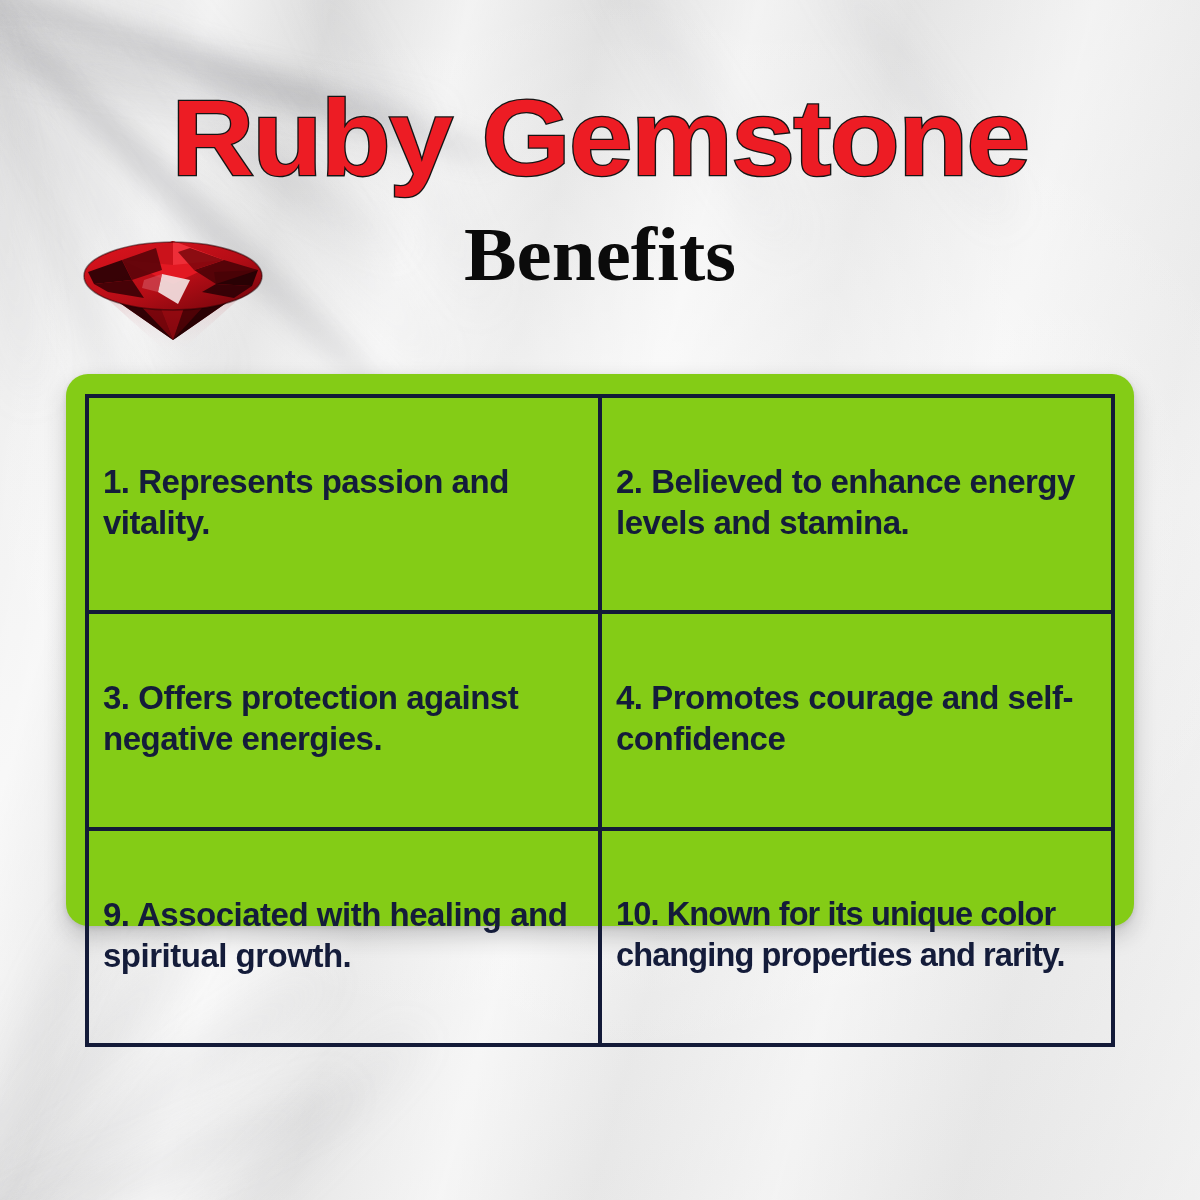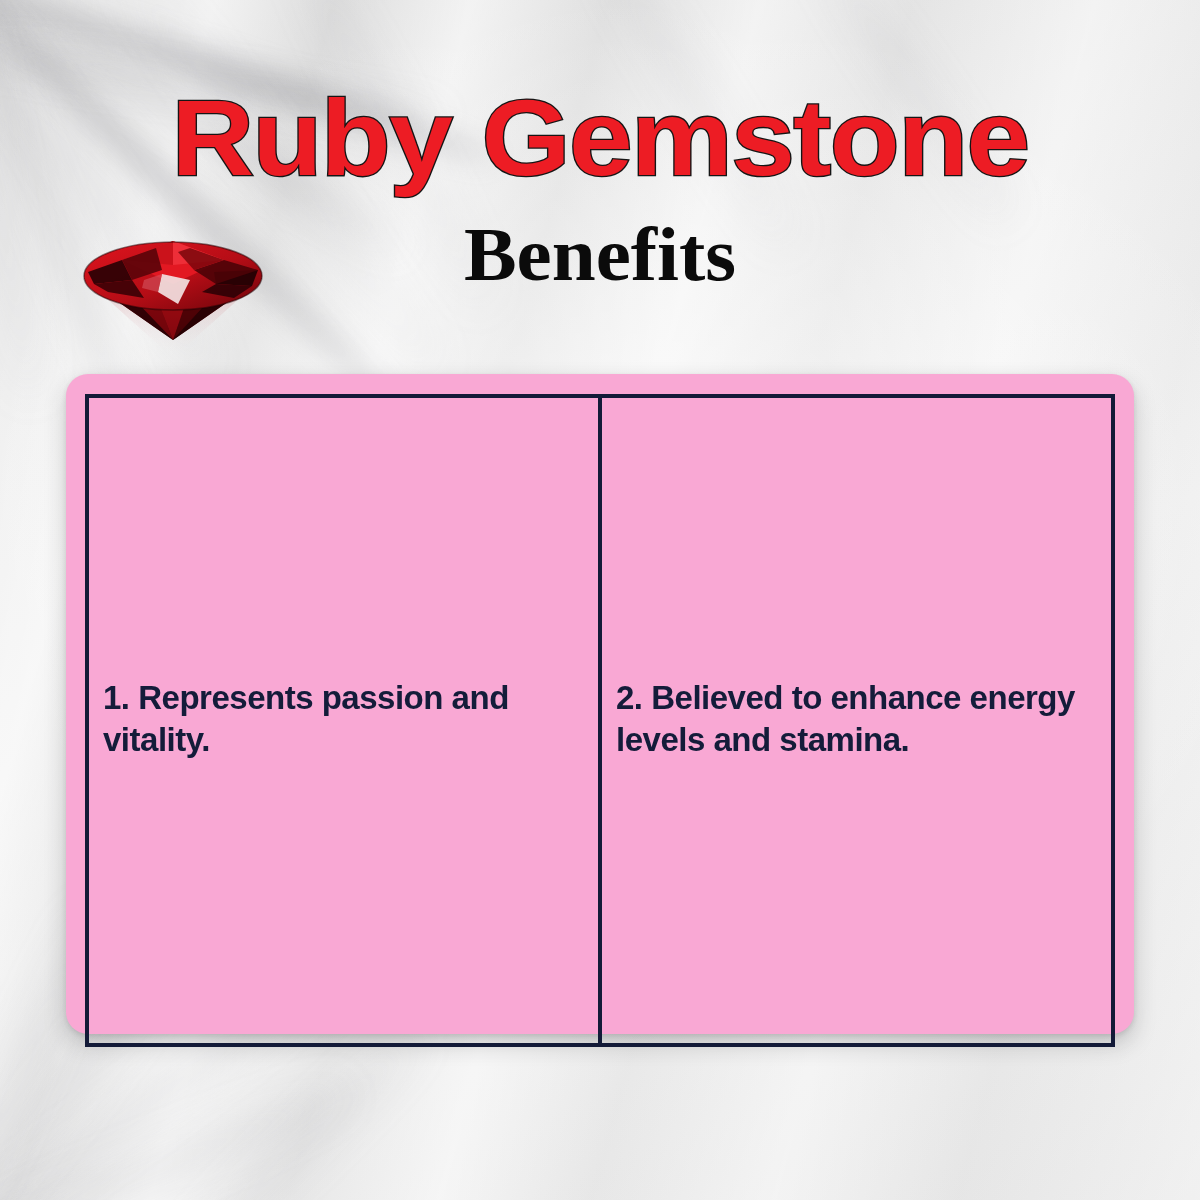--- a/index.html
+++ b/index.html
@@ -123,22 +123,22 @@
     height: 150px;
   }
   #gem-svg { display: block; width: 198px; height: 150px; }
 
   
   #card {
     position: absolute;
     left: 66px;
     top: 374px;
     width: 1068px;
-    height: 660px;
-    background: #f9a8d4;
+    height: 552px;
+    background: #84cc16;
     border-radius: 22px;
     box-shadow: 0 10px 22px rgba(40,40,45,0.22), 0 2px 5px rgba(40,40,45,0.12);
     z-index: 6;
   }
 
   
   #benefits-table {
     position: absolute;
     left: 19px;
     top: 20px;
@@ -264,17 +264,33 @@
     <table id="benefits-table">
       <tbody>
         <tr>
           <td data-index="0">
             <span class="benefit-text">1. Represents passion and vitality.</span>
           </td>
           <td data-index="1">
             <span class="benefit-text">2. Believed to enhance energy levels and stamina.</span>
           </td>
         </tr>
+        <tr>
+          <td data-index="2">
+            <span class="benefit-text">3. Offers protection against negative energies.</span>
+          </td>
+          <td data-index="3">
+            <span class="benefit-text">4. Promotes courage and self-confidence</span>
+          </td>
+        </tr>
+        <tr>
+          <td data-index="8">
+            <span class="benefit-text">9. Associated with healing and spiritual growth.</span>
+          </td>
+          <td data-index="9">
+            <span class="benefit-text">10. Known for its unique color changing properties and rarity.</span>
+          </td>
+        </tr>
       </tbody>
     </table>
   </div>
 
 </div>
 
 </body></html>

